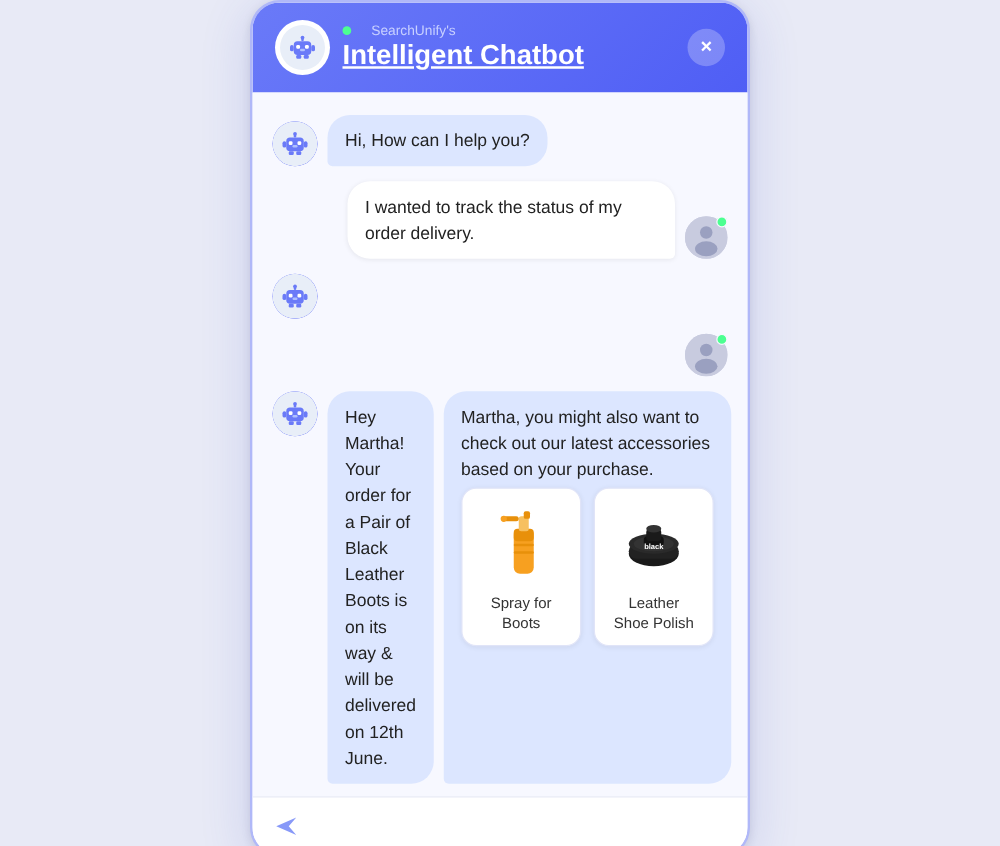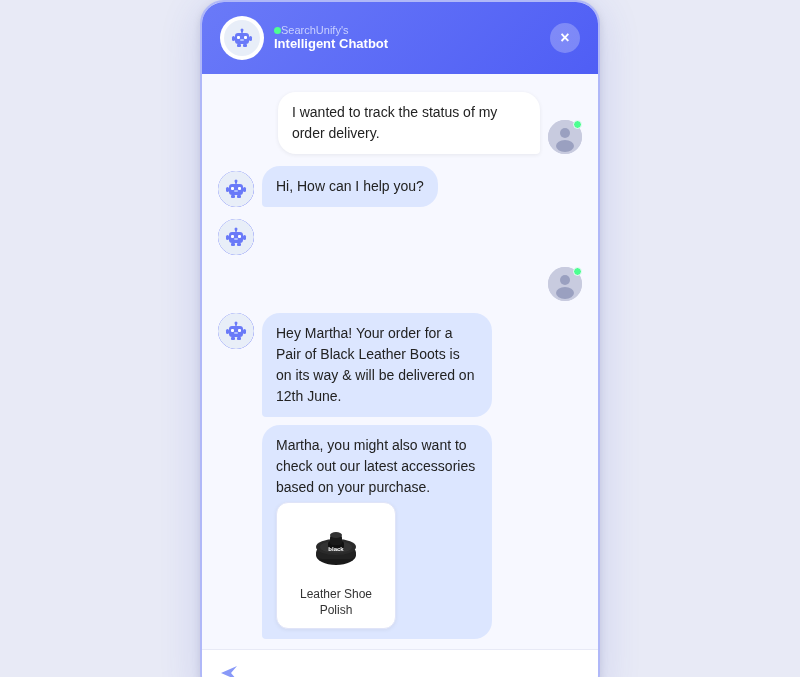--- a/index.html
+++ b/index.html
@@ -59,37 +59,38 @@
     .header-text {
       display: flex;
       flex-direction: column;
     }
 
     .header-subtitle {
       color: #c8d0ff;
       font-size: 11px;
       display: flex;
       align-items: center;
-      gap: 0;
+      gap: 16px;
       text-align: right;
     }
 
     .header-subtitle .green-dot {
       width: 7px;
       height: 7px;
       background: #4cff91;
       border-radius: 50%;
       display: inline-block;
     }
 
     .header-title {
       color: #fff;
-      font-size: 13px;
+      font-size: 22px;
       font-weight: 700;
       line-height: 1.2;
+      text-decoration: underline;
     }
 
     .close-btn {
       background: rgba(255,255,255,0.25);
       border: none;
       border-radius: 50%;
       width: 30px;
       height: 30px;
       display: flex;
       align-items: center;
@@ -180,21 +181,20 @@
     
     .bot-message-block {
       display: flex;
       flex-direction: row;
       gap: 8px;
       align-items: flex-start;
     }
 
     .bot-messages-col {
       display: flex;
-      flex-direction: column;
       gap: 8px;
       max-width: calc(100% - 44px);
     }
 
     .product-row {
       display: flex;
       flex-direction: row;
       gap: 10px;
       margin-top: 4px;
     }
@@ -277,52 +277,52 @@
           <span class="green-dot"></span>
           <span>SearchUnify's</span>
         </div>
         <div class="header-title">Intelligent Chatbot</div>
       </div>
     </div>
     <button class="close-btn">×</button>
   </div>
 
   <div class="chat-body">
-
-    <div class="msg-row user">
-      <div class="user-avatar">
-        <span class="online-dot"></span>
-        <svg viewBox="0 0 34 34" fill="none" xmlns="http://www.w3.org/2000/svg" width="34" height="34">
-          <circle cx="17" cy="17" r="17" fill="#c8cbdf"></circle>
-          <circle cx="17" cy="13" r="5" fill="#9aa0c0"></circle>
-          <ellipse cx="17" cy="26" rx="9" ry="6" fill="#9aa0c0"></ellipse>
-        </svg>
-      </div>
-      <div class="bubble user-bubble">I wanted to track the status of my order delivery.</div>
-    </div>
 
     <div class="msg-row bot">
       <div class="bot-avatar">
         <svg viewBox="0 0 36 36" fill="none" xmlns="http://www.w3.org/2000/svg">
           <circle cx="18" cy="18" r="18" fill="#e8eef8"></circle>
           <rect x="11" y="13" width="14" height="11" rx="3" fill="#6a7af8"></rect>
           <rect x="13" y="16" width="3" height="3" rx="1" fill="#fff"></rect>
           <rect x="20" y="16" width="3" height="3" rx="1" fill="#fff"></rect>
           <rect x="16" y="19" width="4" height="2" rx="1" fill="#b0c0ff"></rect>
           <rect x="17" y="10" width="2" height="3" rx="1" fill="#6a7af8"></rect>
           <circle cx="18" cy="10" r="1.5" fill="#6a7af8"></circle>
           <rect x="8" y="16" width="3" height="5" rx="1.5" fill="#6a7af8"></rect>
           <rect x="25" y="16" width="3" height="5" rx="1.5" fill="#6a7af8"></rect>
           <rect x="13" y="24" width="4" height="3" rx="1" fill="#6a7af8"></rect>
           <rect x="19" y="24" width="4" height="3" rx="1" fill="#6a7af8"></rect>
         </svg>
       </div>
       <div class="bubble bot-bubble">Hi, How can I help you?</div>
     </div>
 
+    <div class="msg-row user">
+      <div class="user-avatar">
+        <span class="online-dot"></span>
+        <svg viewBox="0 0 34 34" fill="none" xmlns="http://www.w3.org/2000/svg" width="34" height="34">
+          <circle cx="17" cy="17" r="17" fill="#c8cbdf"></circle>
+          <circle cx="17" cy="13" r="5" fill="#9aa0c0"></circle>
+          <ellipse cx="17" cy="26" rx="9" ry="6" fill="#9aa0c0"></ellipse>
+        </svg>
+      </div>
+      <div class="bubble user-bubble">I wanted to track the status of my order delivery.</div>
+    </div>
+
     <div class="msg-row bot">
       <div class="bot-avatar">
         <svg viewBox="0 0 36 36" fill="none" xmlns="http://www.w3.org/2000/svg">
           <circle cx="18" cy="18" r="18" fill="#e8eef8"></circle>
           <rect x="11" y="13" width="14" height="11" rx="3" fill="#6a7af8"></rect>
           <rect x="13" y="16" width="3" height="3" rx="1" fill="#fff"></rect>
           <rect x="20" y="16" width="3" height="3" rx="1" fill="#fff"></rect>
           <rect x="16" y="19" width="4" height="2" rx="1" fill="#b0c0ff"></rect>
           <rect x="17" y="10" width="2" height="3" rx="1" fill="#6a7af8"></rect>
           <circle cx="18" cy="10" r="1.5" fill="#6a7af8"></circle>
@@ -361,20 +361,36 @@
           <rect x="19" y="24" width="4" height="3" rx="1" fill="#6a7af8"></rect>
         </svg>
       </div>
       <div class="bot-messages-col">
         <div class="bubble bot-bubble">Hey Martha! Your order for a Pair of Black Leather Boots is on its way &amp; will be delivered on 12th June.</div>
         <div class="bubble bot-bubble">
           <span>Martha, you might also want to check out our latest accessories based on your purchase.</span>
           
           <div class="product-row">
 
+            <div class="product-card">
+              <div class="product-img">
+
+                <svg width="40" height="60" viewBox="0 0 40 60" fill="none" xmlns="http://www.w3.org/2000/svg">
+                  <rect x="14" y="18" width="16" height="36" rx="5" fill="#f7a020"></rect>
+                  <rect x="14" y="18" width="16" height="10" rx="3" fill="#e8900a"></rect>
+                  <rect x="18" y="8" width="8" height="12" rx="2" fill="#f7c060"></rect>
+                  <rect x="22" y="4" width="5" height="6" rx="1.5" fill="#e8900a"></rect>
+                  <rect x="6" y="8" width="12" height="4" rx="2" fill="#e8900a"></rect>
+                  <circle cx="6" cy="10" r="2.5" fill="#f7a020"></circle>
+                  <rect x="14" y="30" width="16" height="2" rx="1" fill="#e8900a"></rect>
+                  <rect x="14" y="36" width="16" height="2" rx="1" fill="#e8900a"></rect>
+                </svg>
+              </div>
+              <div class="product-name">Spray for Boots</div>
+            </div>
 
             <div class="product-card">
               <div class="product-img">
 
                 <svg width="56" height="56" viewBox="0 0 56 56" fill="none" xmlns="http://www.w3.org/2000/svg">
                   <ellipse cx="28" cy="36" rx="20" ry="10" fill="#1a1a1a"></ellipse>
                   <rect x="8" y="28" width="40" height="12" rx="6" fill="#222"></rect>
                   <ellipse cx="28" cy="28" rx="20" ry="8" fill="#2a2a2a"></ellipse>
                   <ellipse cx="28" cy="28" rx="16" ry="6" fill="#333"></ellipse>
                   <rect x="20" y="22" width="16" height="8" rx="3" fill="#111"></rect>

